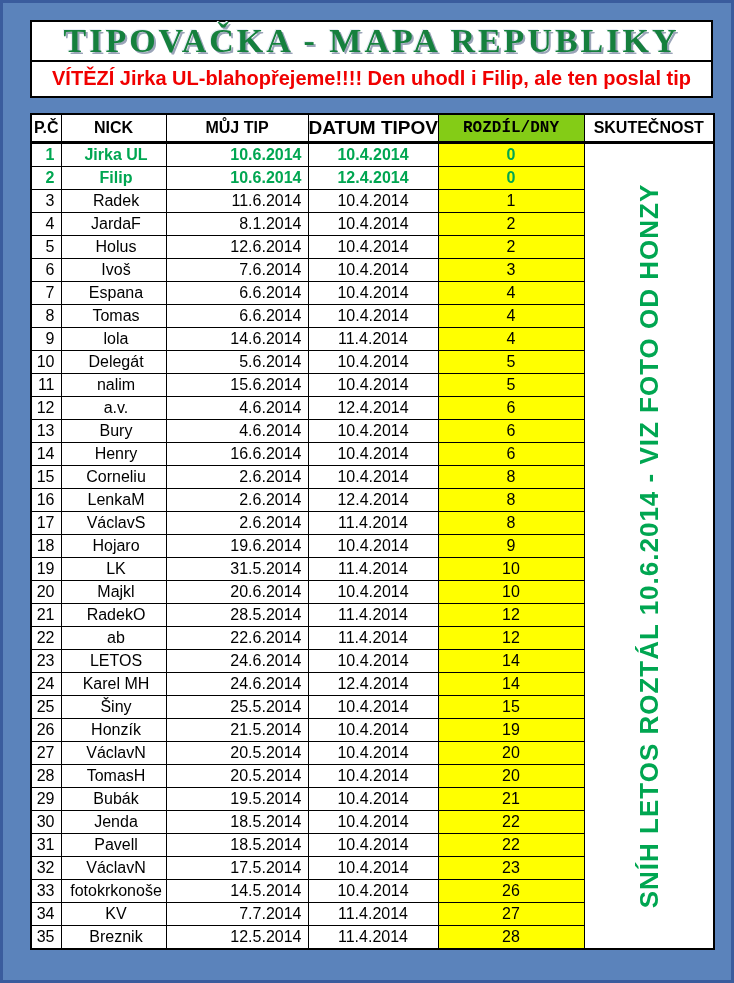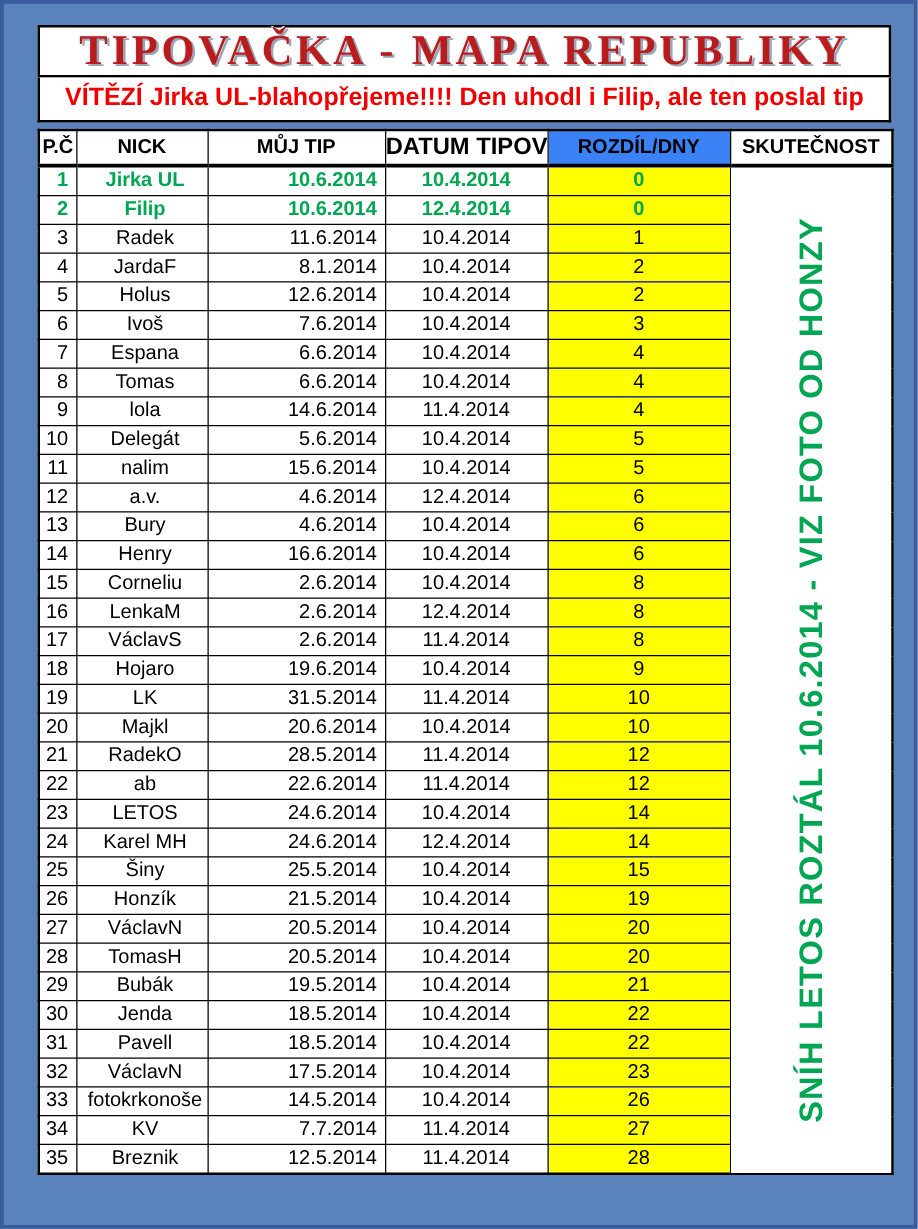--- a/index.html
+++ b/index.html
@@ -22,57 +22,57 @@
     box-sizing: border-box;
     border: 2px solid #000;
     background: #fff;
     height: 42px;
     display: flex; align-items: center; justify-content: center;
   }
   .title-text {
     font-family: "Liberation Serif", serif;
     font-size: 34px; font-weight: bold;
     letter-spacing: 3px;
-    color: #b91c1c;
+    color: #15803d;
     line-height: 1;
     text-shadow: 2px 2px 0 #9aa4b8, -1px -1px 0 #e8edf6;
     white-space: nowrap;
   }
 
   .red-box {
     box-sizing: border-box;
     border: 2px solid #000; border-top: none;
     background: #fff;
     color: #f00000;
     font-weight: bold;
     font-size: 20px; line-height: 26px;
     text-align: center;
     padding: 3px 0 5px;
-    margin-bottom: 5px;
+    margin-bottom: 15px;
   }
 
   table.results {
     border-collapse: collapse;
     table-layout: fixed;
     width: 683px;
     background: #fff;
     border: 2px solid #000;
     padding-left: 44px;
   }
   .results th {
     border: 1px solid #000;
     border-bottom: 3px solid #000;
     height: 26px;
     font-size: 16px; font-weight: bold;
     padding: 0;
     white-space: nowrap;
     overflow: hidden;
   }
   .results th.h-datum { font-size: 19px; }
-  .results th.h-rozdil { background: #3b82f6; }
+  .results th.h-rozdil { background: #84cc16; font-family: Liberation Mono, monospace; }
   .results td {
     border: 1px solid #000;
     height: 22px;
     font-size: 16px;
     color: #000;
     padding: 0;
     white-space: nowrap;
     overflow: hidden;
   }
   .results td.rank { text-align: right; padding-right: 6px; }

